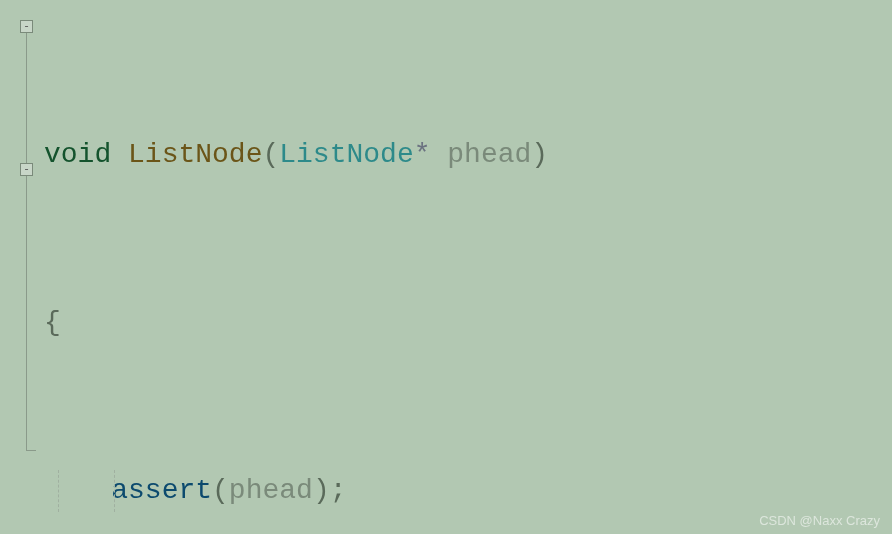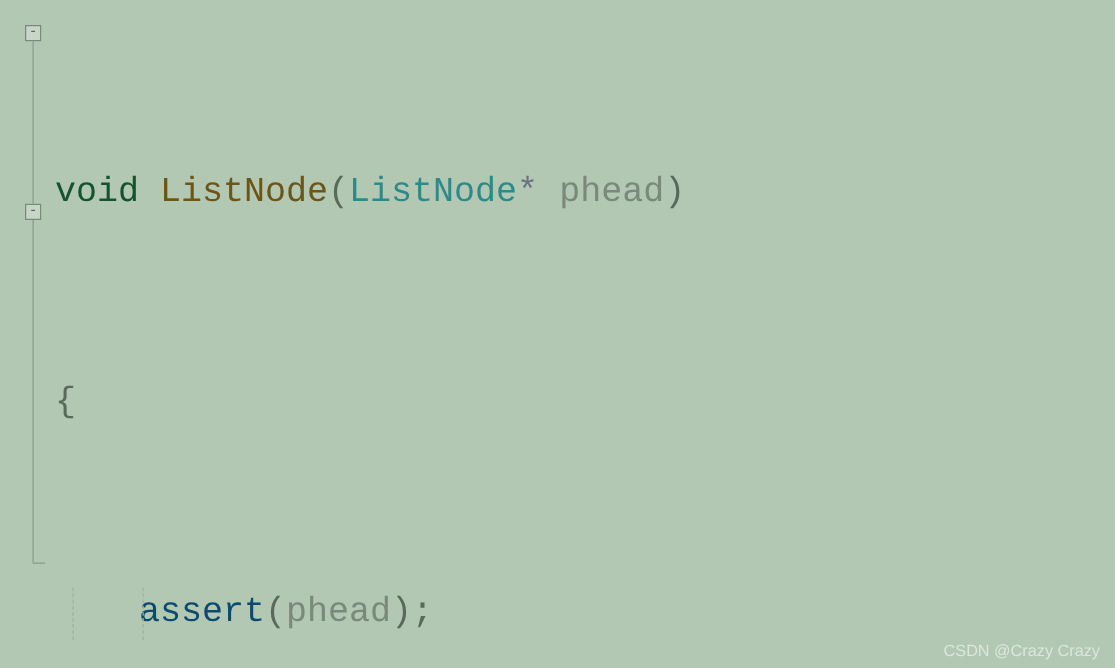--- a/index.html
+++ b/index.html
@@ -115,13 +115,13 @@
 
     
 
     
 
     
 
   </div>
 </div>
 
-<div class="watermark">CSDN @Crazy Crazy</div>
+<div class="watermark">CSDN @Naxx Crazy</div>
 
 </body></html>

